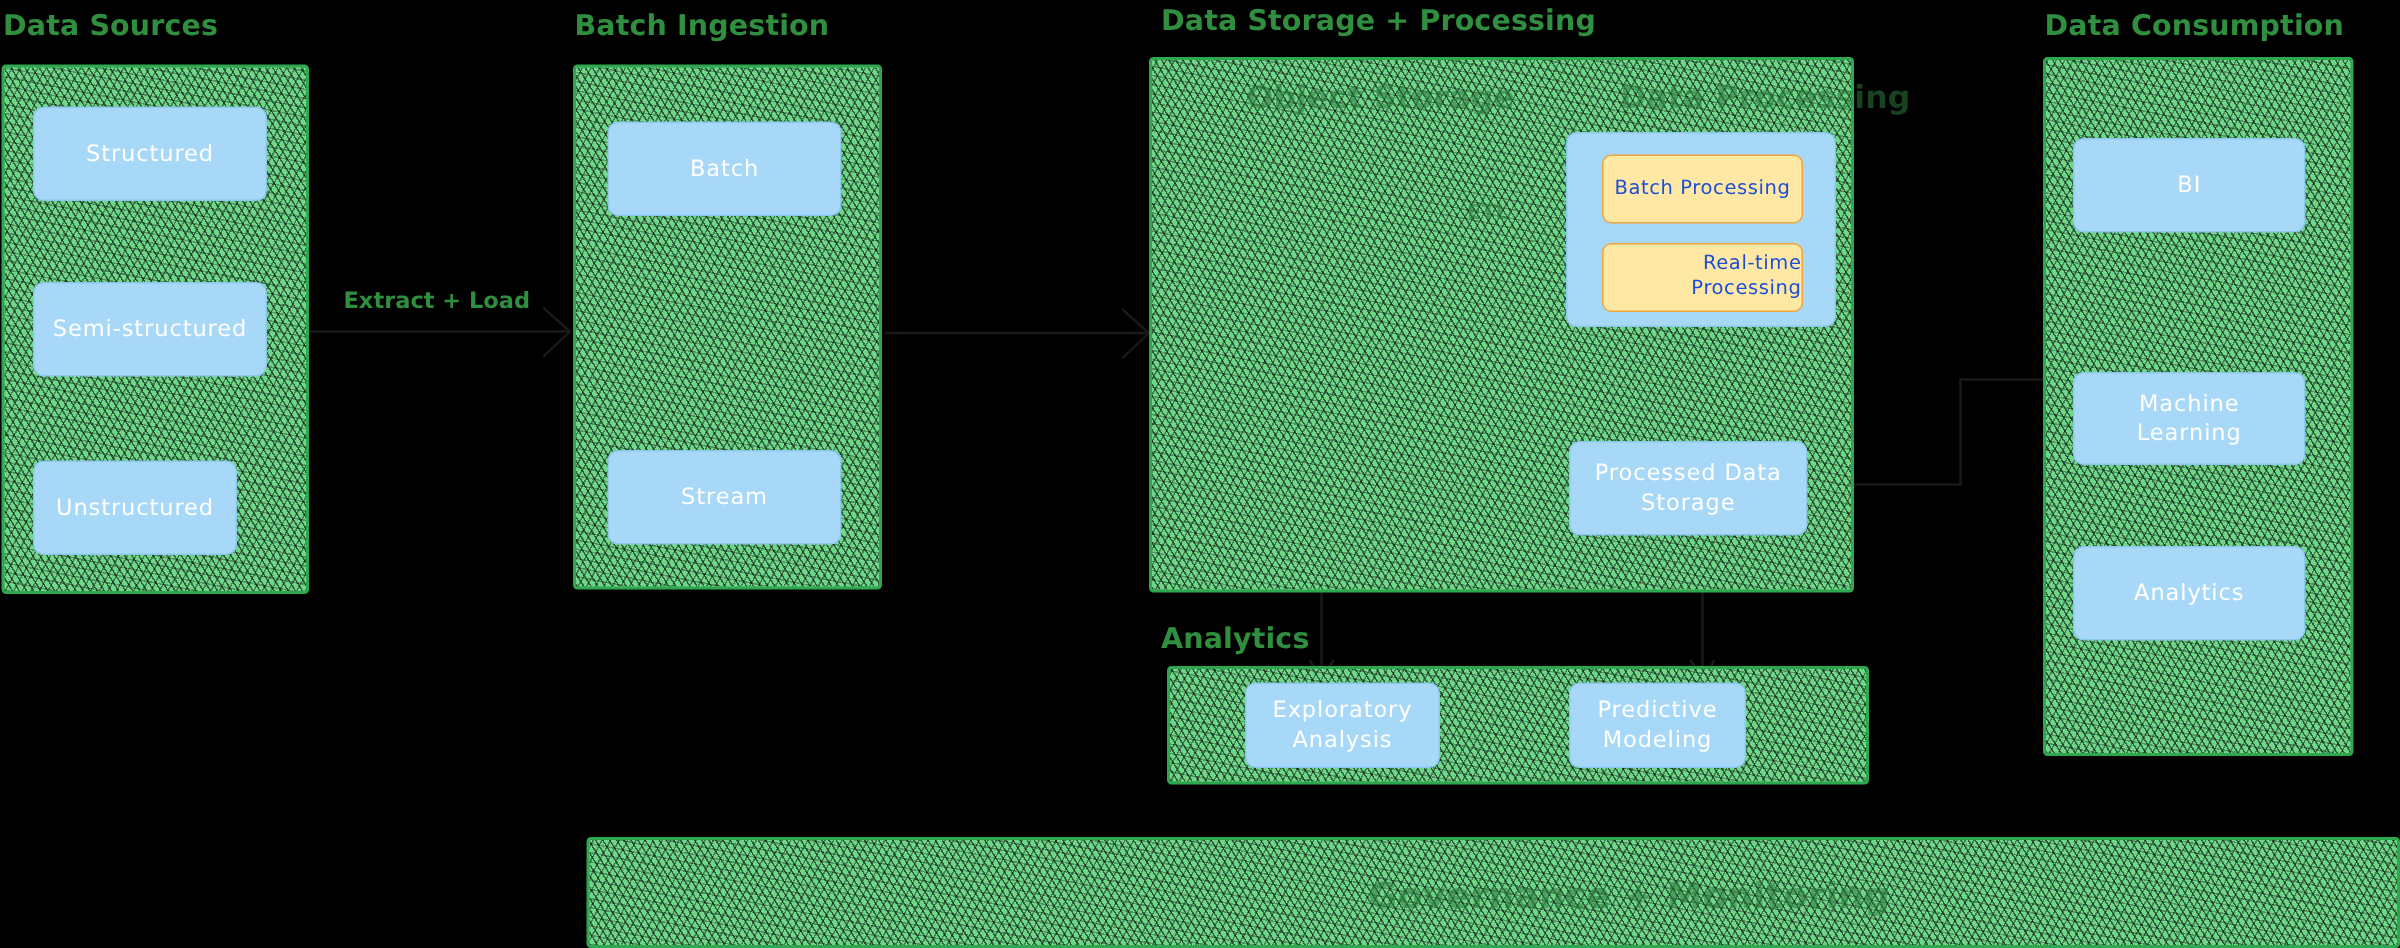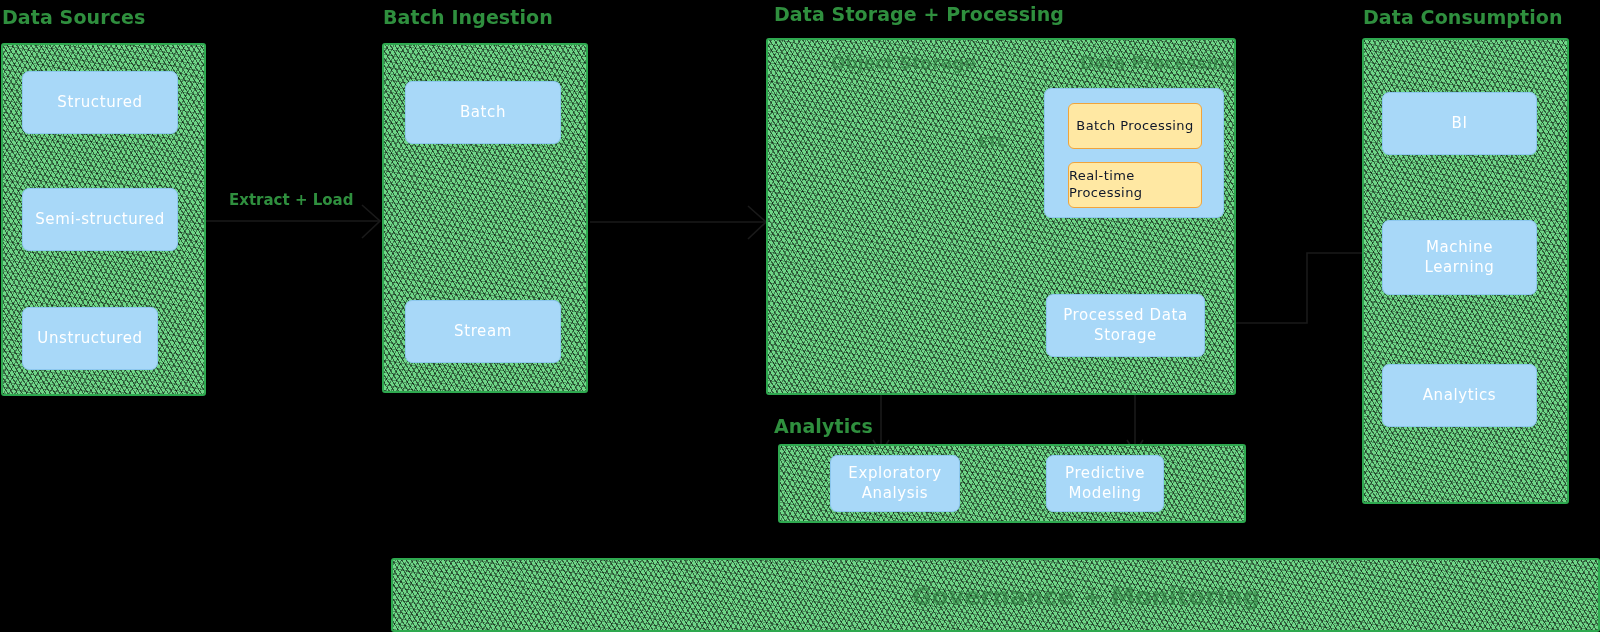--- a/index.html
+++ b/index.html
@@ -31,21 +31,21 @@
     font-size:19px;
     font-weight:700;
     letter-spacing:.1px;
     white-space:nowrap;
   }
   
   .grp-title.faint{
     color:#2c7a3d;
     opacity:.55;
     font-weight:700;
-    font-size:17px;
+    font-size:21px;
   }
 
   
   .node{
     position:absolute;
     box-sizing:border-box;
     background:#a8d8f8;
     border:1.5px solid #8cc7ee;
     border-radius:7px;
     display:flex;align-items:center;justify-content:center;
@@ -62,22 +62,22 @@
   .panel{
     position:absolute;box-sizing:border-box;
     background:#a8d8f8;border:1.5px solid #8cc7ee;border-radius:7px;
   }
   
   .ynode{
     position:absolute;box-sizing:border-box;
     background:#ffe8a3;
     border:1.5px solid #f0a43c;
     border-radius:6px;
-    display:flex;align-items:center;justify-content:center;text-align:left;
-    color:#0f172a;
+    display:flex;align-items:center;justify-content:center;text-align:right;
+    color:#1d4ed8;
     font-family:"DejaVu Sans", sans-serif;
     font-size:13px;line-height:1.30;letter-spacing:.4px;
   }
 
   
   .edge-label{
     position:absolute;
     color:#2f8f3e;
     font-family:"DejaVu Sans", sans-serif;
     font-size:15px;font-weight:700;white-space:nowrap;
@@ -159,19 +159,19 @@
   <div class="node" style="left:1046px;top:294px;width:159px;height:63px;">Processed Data Storage</div>
 
   <div class="grp-title" style="left:774px;top:415px;">Analytics</div>
   <div class="group" style="left:778px;top:444px;width:468px;height:79px;"></div>
   <div class="node" style="left:830px;top:455px;width:130px;height:57px;">Exploratory Analysis</div>
   <div class="node" style="left:1046px;top:455px;width:118px;height:57px;">Predictive Modeling</div>
 
   <div class="grp-title" style="left:1363px;top:6px;">Data Consumption</div>
   <div class="group" style="left:1362px;top:38px;width:207px;height:466px;"></div>
   <div class="node" style="left:1382px;top:92px;width:155px;height:63px;">BI</div>
-  <div class="node" style="left:1382px;top:220px;width:155px;height:75px;">Machine Learning</div>
+  <div class="node" style="left:1382px;top:248px;width:155px;height:62px;">Machine Learning</div>
   <div class="node" style="left:1382px;top:364px;width:155px;height:63px;">Analytics</div>
 
   <div class="group" style="left:391px;top:558px;width:1209px;height:74px;"></div>
   <div class="grp-title faint" style="left:912px;top:583px;font-size:24px;">Governance + Monitoring</div>
 
 </div>
 
 </body></html>

